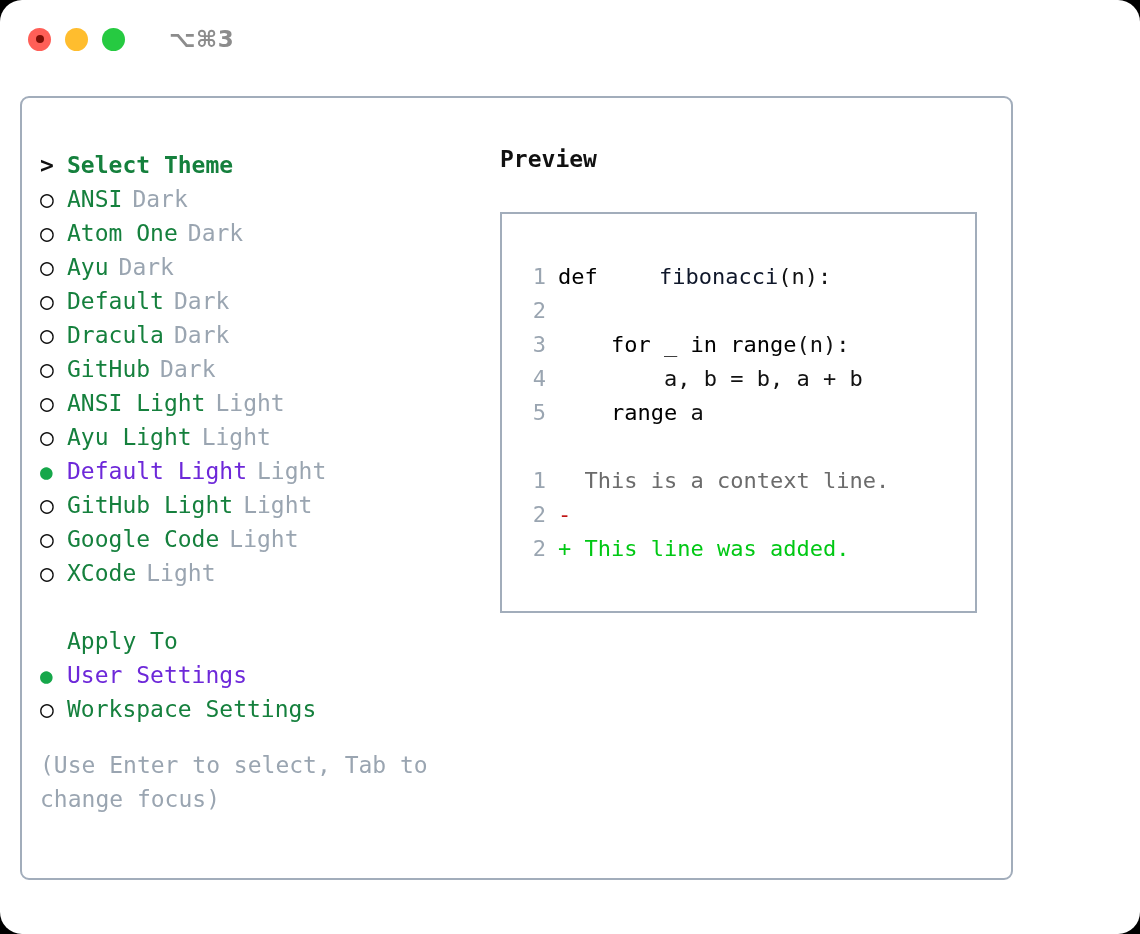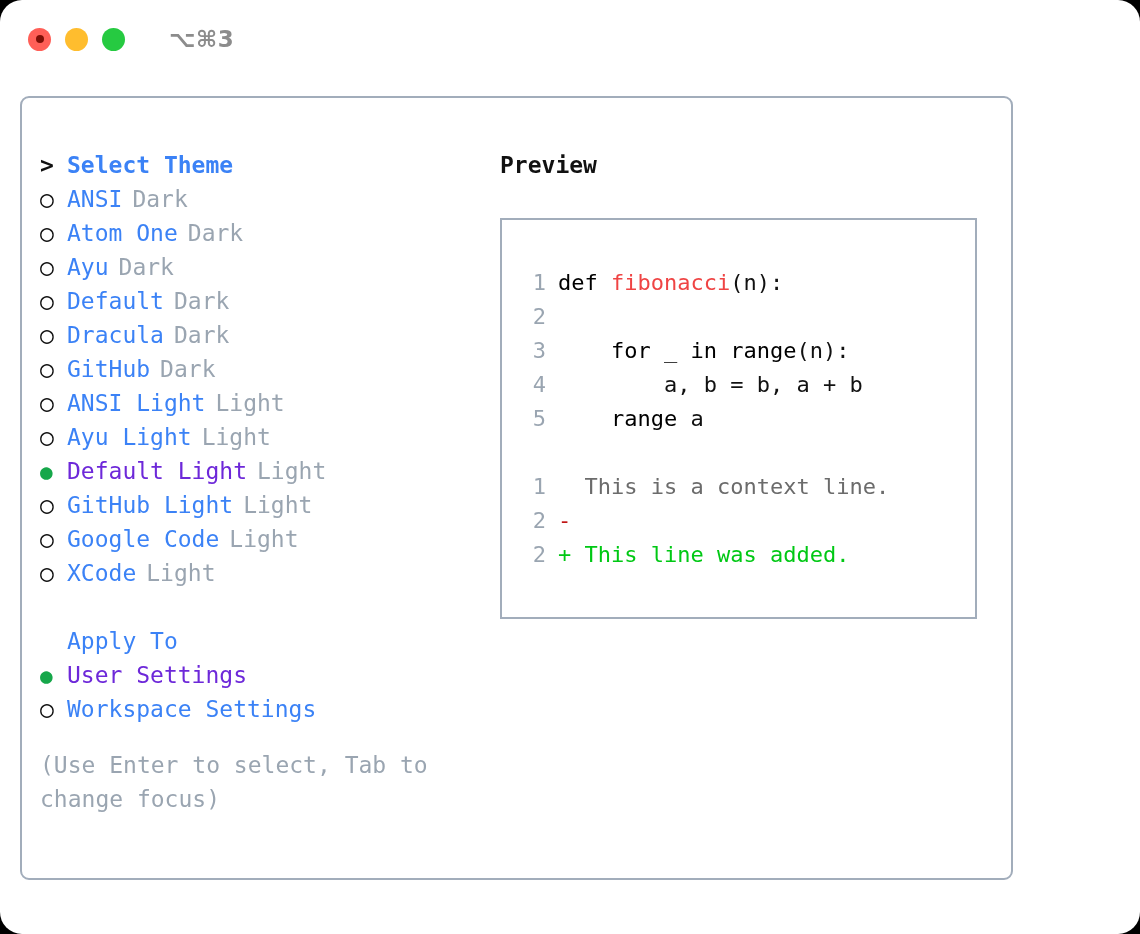--- a/index.html
+++ b/index.html
@@ -102,21 +102,21 @@
     width: 27px;
     flex: 0 0 27px;
     text-align: left;
     font-size: 23px;
   }
   .marker.hollow  { color: #111111; }
   .marker.filled  { color: #16a74a; font-size: 21px; }
   .marker.caret   { color: #111111; font-weight: bold; }
   .marker.blank   { color: transparent; }
 
-  .label          { color: #3b82f6; }
+  .label          { color: #15803d; }
   .label.bold     { font-weight: bold; }
   .label.selected { color: #6d28d9; }
   .tag {
     color: #9aa5b1;
     margin-left: 10px;
   }
   .spacer-md { height: 34px; }
 
   #hint {
     margin-top: 22px;
@@ -124,21 +124,21 @@
     line-height: 34px;
     color: #9aa5b1;
     width: 410px;
     white-space: normal;
   }
 
   
   #right-col {
     position: absolute;
     left: 478px;
-    top: 50px;
+    top: 44px;
     width: 490px;
   }
   #preview-title {
     font-size: 23px;
     line-height: 34px;
     font-weight: bold;
     color: #111111;
   }
   #preview-box {
     margin-top: 36px;
@@ -160,21 +160,21 @@
   .lineno {
     display: inline-block;
     width: 30px;
     flex: 0 0 30px;
     text-align: right;
     color: #9aa5b1;
     margin-right: 12px;
   }
   .code-text { color: #111111; }
   .tok-kw    { color: #000000; }
-  .tok-fn    { color: #ef4444; }
+  .tok-fn    { color: #0f172a; margin-left: 48px; }
   .tok-plain { color: #111111; }
 
   .diff-gap   { height: 34px; }
   .diff-ctx   { color: #6b6b6b; }
   .diff-del   { color: #c01414; }
   .diff-add   { color: #00c814; }
 </style>
 </head>
 <body>
 

